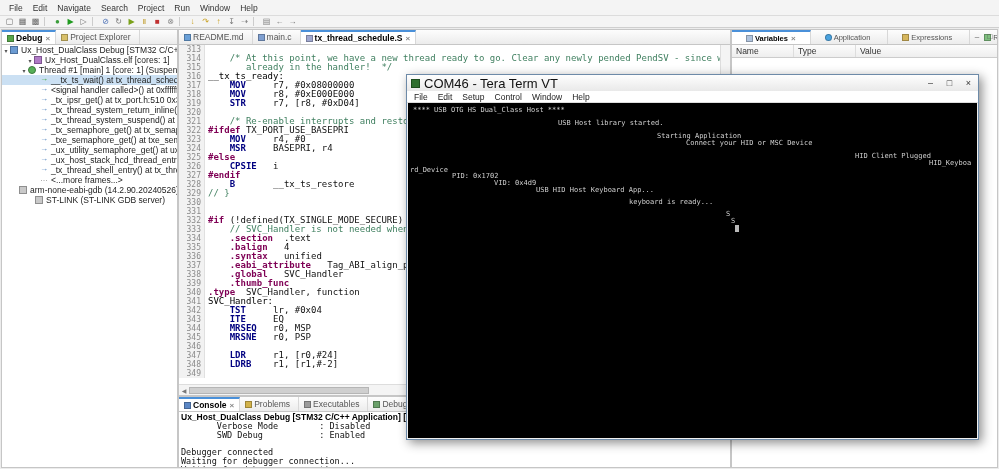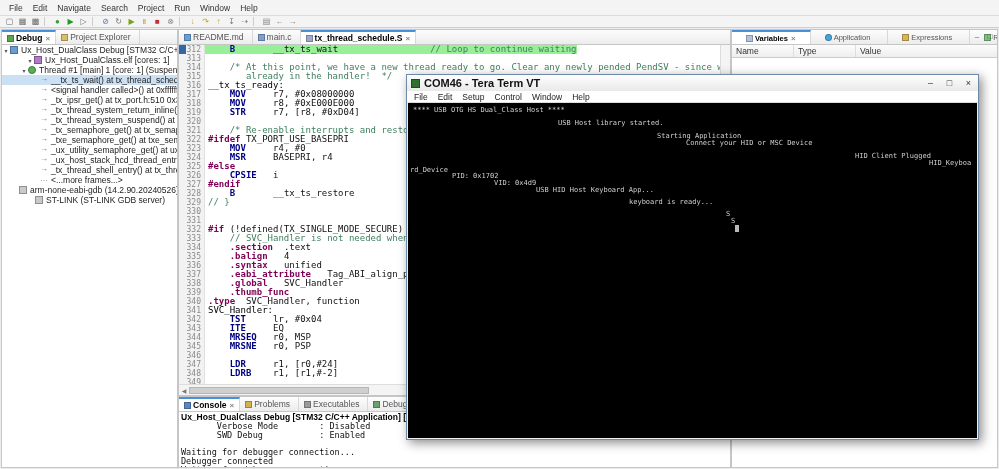--- a/index.html
+++ b/index.html
@@ -87,21 +87,21 @@
   .vbi{width:10px;text-align:center;}
   .cols{position:absolute;top:15px;left:0;right:0;height:13px;display:flex;background:linear-gradient(#fcfcfc,#eeeeee);border-bottom:1px solid #cccccc;font-size:8.5px;color:#333;}
   .col{padding:1px 4px;border-right:1px solid #dddddd;overflow:hidden;}
   .col.name{width:62px;} .col.type{width:62px;} .col.value{flex:1;border-right:none;}
   .vars-body{position:absolute;top:28px;left:0;right:0;bottom:0;background:#fff;}
 
   
   #teraterm{position:absolute;left:406px;top:74px;width:573px;height:366px;background:#f0f0f0;border:1px solid #6d8aa8;box-shadow:3px 3px 10px rgba(0,0,0,.45);z-index:10;}
   .tt-titlebar{height:16px;display:flex;align-items:center;padding-left:4px;background:linear-gradient(#fefefe,#e9e9e9);}
   .tt-appicon{width:9px;height:9px;background:#2f6f2f;border:1px solid #1d4d1d;margin-right:4px;flex:0 0 9px;}
-  .tt-title{font-size:11px;color:#111;flex:1;white-space:nowrap;overflow:hidden;font-weight:bold;}
+  .tt-title{font-size:13px;color:#111;flex:1;white-space:nowrap;overflow:hidden;}
   .tt-controls{display:flex;}
   .tt-btn{width:19px;height:15px;text-align:center;font-size:9px;line-height:14px;color:#333;}
   .tt-menubar{height:12px;display:flex;background:#ffffff;border-bottom:1px solid #dddddd;padding-left:2px;}
   .tt-menu-item{font-size:8.5px;padding:0 5px;line-height:12px;color:#222;white-space:nowrap;}
   .tt-screen{position:absolute;left:1px;right:1px;top:28px;bottom:1px;background:#000;overflow:hidden;font-family:"DejaVu Sans Mono",monospace;font-size:7px;color:#d0d0d0;}
   .tt-line{position:absolute;white-space:pre;line-height:7px;}
   .tt-line.cursor{width:4px;height:7px;background:#b9b9b9;}
 </style>
 </head>
 <body>
@@ -279,25 +279,20 @@
         </span>
 
         <span class="tab active" data-name="editor-tab">
           <span class="tic" data-name="asm-file-icon"></span>
           <span class="tlab" data-name="editor-tab-label">tx_thread_schedule.S</span>
           <span class="tclose" data-name="close-tab-icon">×</span>
         </span>
       </div>
     <div class="code" data-name="code-editor">
 
-        <div class="crow cur" data-name="code-line">
-          <span class="lmark" data-name="instruction-pointer-marker"></span>
-          <span class="lnum" data-name="line-number">312</span>
-          <span class="lcode" data-name="code-text"><span class="tok-plain">    </span><span class="tok-op">B</span><span class="tok-plain">       __tx_ts_wait</span><span class="tok-plain">                 </span><span class="tok-comment">// Loop to continue waiting</span></span>
-        </div>
 
         <div class="crow" data-name="code-line">
           <span class="lmark" data-name="instruction-pointer-marker"></span>
           <span class="lnum" data-name="line-number">313</span>
           <span class="lcode" data-name="code-text"></span>
         </div>
 
         <div class="crow" data-name="code-line">
           <span class="lmark" data-name="instruction-pointer-marker"></span>
           <span class="lnum" data-name="line-number">314</span>
@@ -556,22 +551,22 @@
           <span class="tclose" data-name="close-tab-icon"></span>
         </span>
       </div>
     <div class="con-body" data-name="console-output">
       <div class="con-title" data-name="console-process-label">Ux_Host_DualClass Debug [STM32 C/C++ Application] [pid: 31]</div>
       <div data-name="console-lines">
 
       <div class="con-line" data-name="console-line">       Verbose Mode        : Disabled</div>
           <div class="con-line" data-name="console-line">       SWD Debug           : Enabled</div>
           <div class="con-line" data-name="console-line"></div>
+          <div class="con-line" data-name="console-line">Debugger connected</div>
           <div class="con-line" data-name="console-line">Waiting for debugger connection...</div>
-          <div class="con-line" data-name="console-line">Debugger connected</div>
           <div class="con-line" data-name="console-line">Waiting for debugger connection</div>
         </div>
     </div>
   </div>
 
   <div class="panel" id="right-panel" data-name="variables-view">
     <div class="viewbtns" data-name="view-buttons">
 
     <span class="vbi" data-name="minimize-view-icon">–</span>
         <span class="vbi" data-name="maximize-view-icon">□</span>

